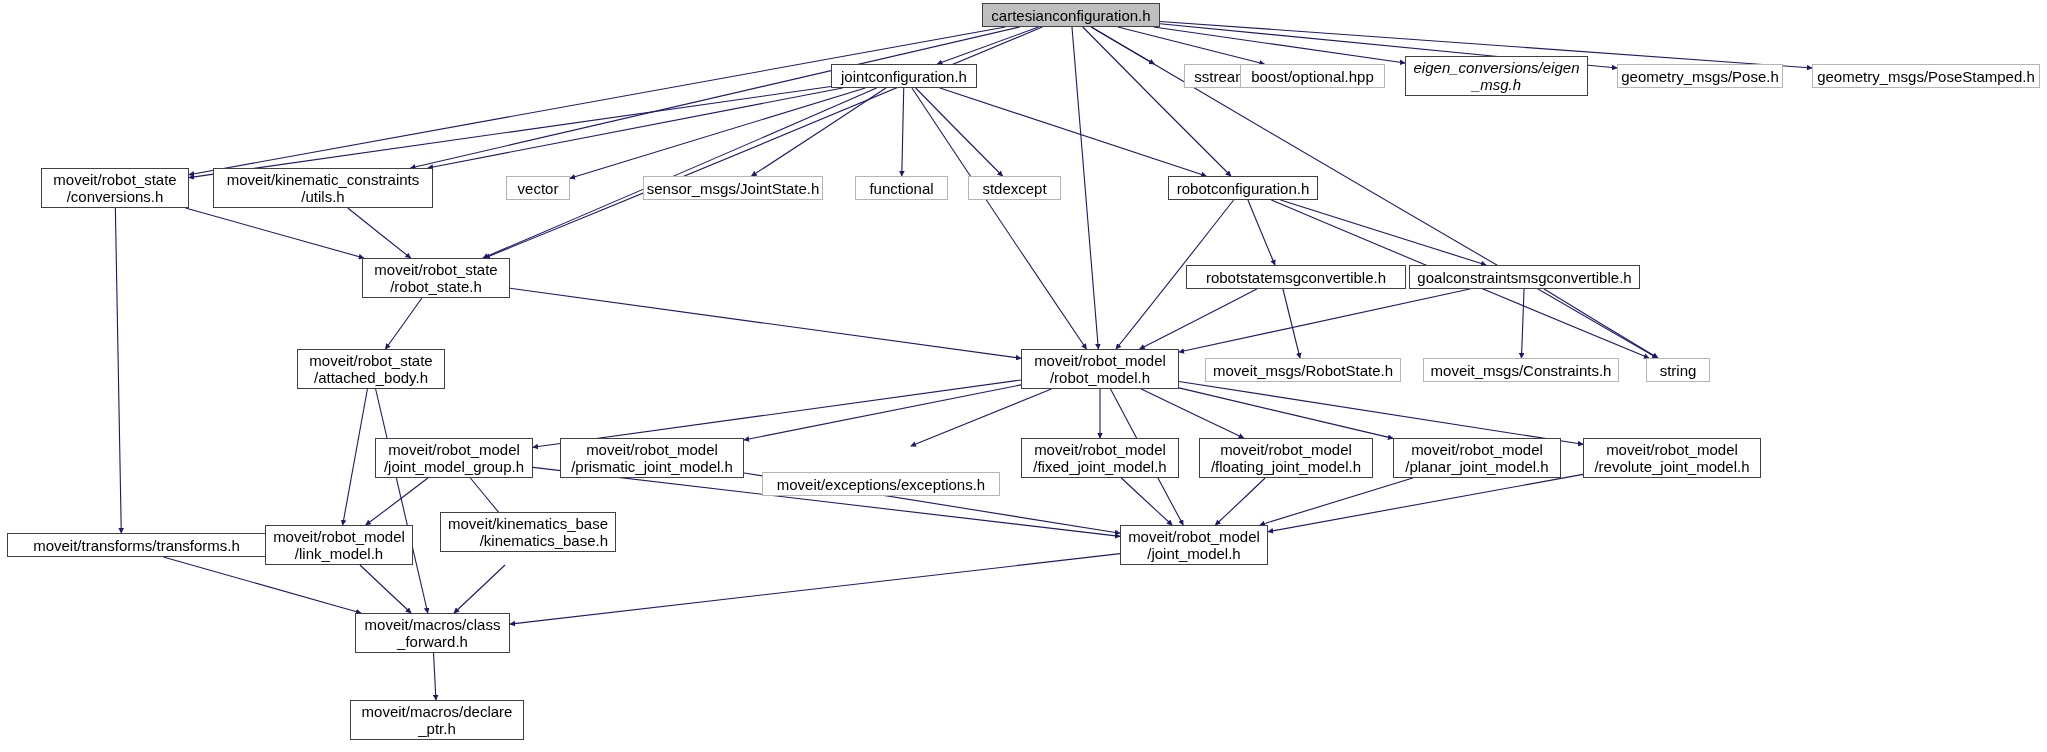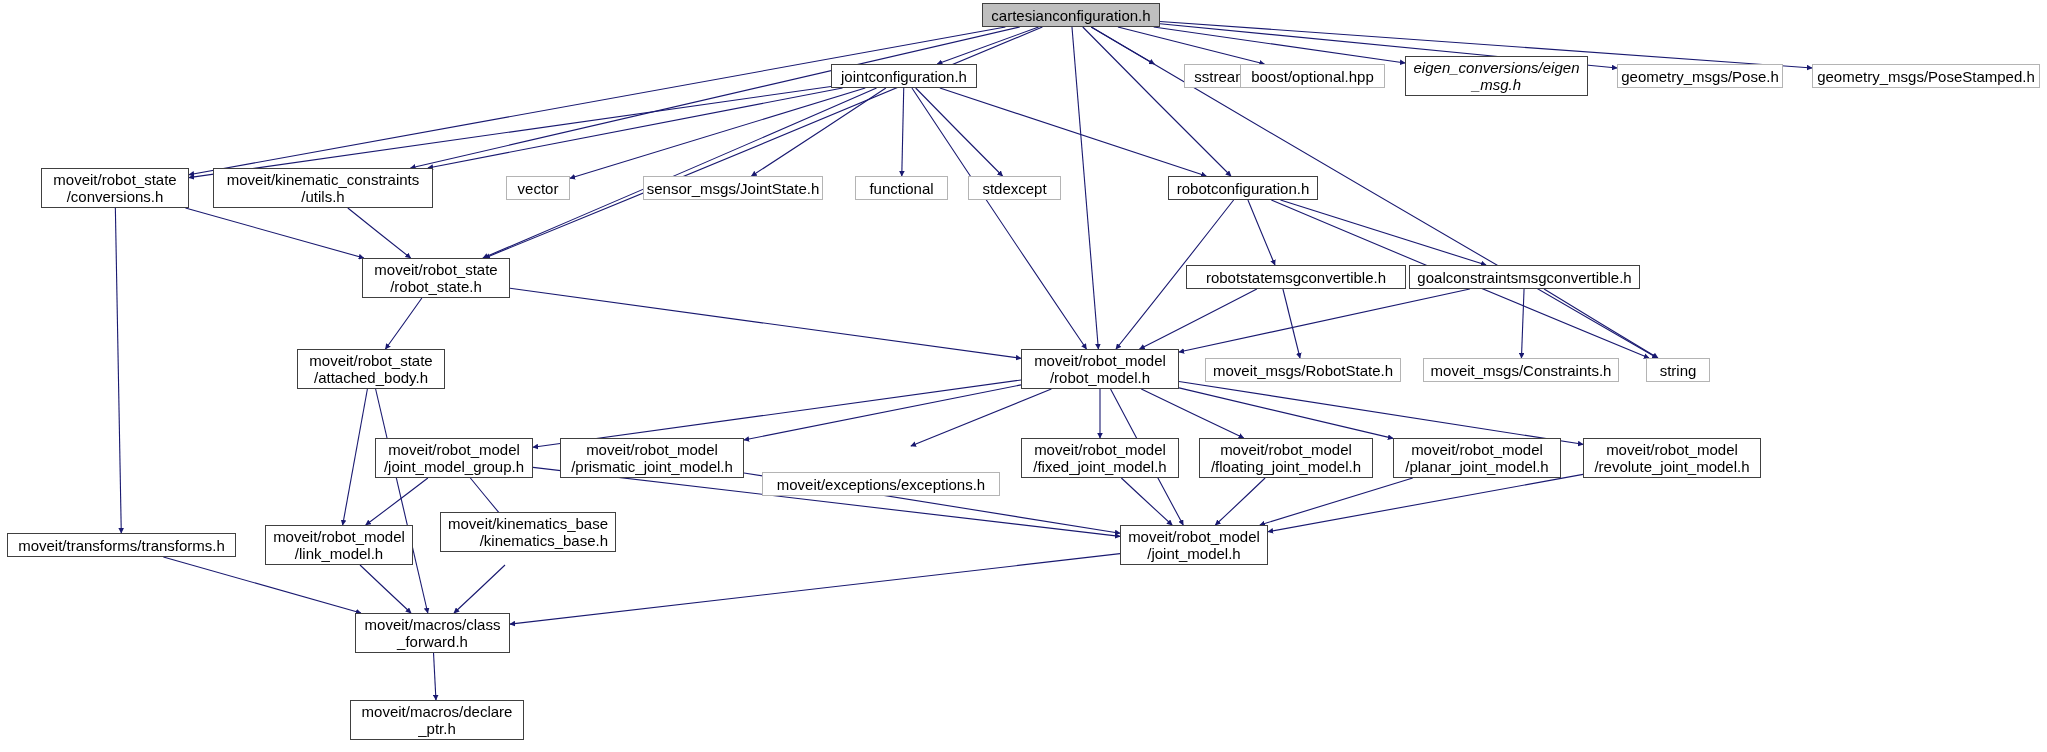--- a/index.html
+++ b/index.html
@@ -158,21 +158,21 @@
 /prismatic_joint_model.h</div>
       <div class="node sys" style="left: 762px; top: 446px; width: 238px; height: 24px; margin-top: 26px;">moveit/exceptions/exceptions.h</div>
       <div class="node local" style="left: 1021px; top: 438px; width: 158px; height: 40px;">moveit/robot_model
 /fixed_joint_model.h</div>
       <div class="node local" style="left: 1199px; top: 438px; width: 174px; height: 40px;">moveit/robot_model
 /floating_joint_model.h</div>
       <div class="node local" style="left: 1393px; top: 438px; width: 168px; height: 40px;">moveit/robot_model
 /planar_joint_model.h</div>
       <div class="node local" style="left: 1583px; top: 438px; width: 178px; height: 40px;">moveit/robot_model
 /revolute_joint_model.h</div>
-      <div class="node local" style="left: 7px; top: 533px; width: 229px; height: 24px;">moveit/transforms/transforms.h</div>
+      <div class="node local" style="left: 7px; top: 533px; width: 259px; height: 24px;">moveit/transforms/transforms.h</div>
       <div class="node local" style="left: 265px; top: 525px; width: 148px; height: 40px;">moveit/robot_model
 /link_model.h</div>
       <div class="node local" style="left: 440px; top: 512px; width: 176px; height: 40px; text-align: right;">moveit/kinematics_base
 /kinematics_base.h</div>
       <div class="node local" style="left: 1120px; top: 525px; width: 148px; height: 40px;">moveit/robot_model
 /joint_model.h</div>
       <div class="node local" style="left: 355px; top: 613px; width: 155px; height: 40px;">moveit/macros/class
 _forward.h</div>
       <div class="node local" style="left: 350px; top: 700px; width: 174px; height: 40px;">moveit/macros/declare
 _ptr.h</div>

